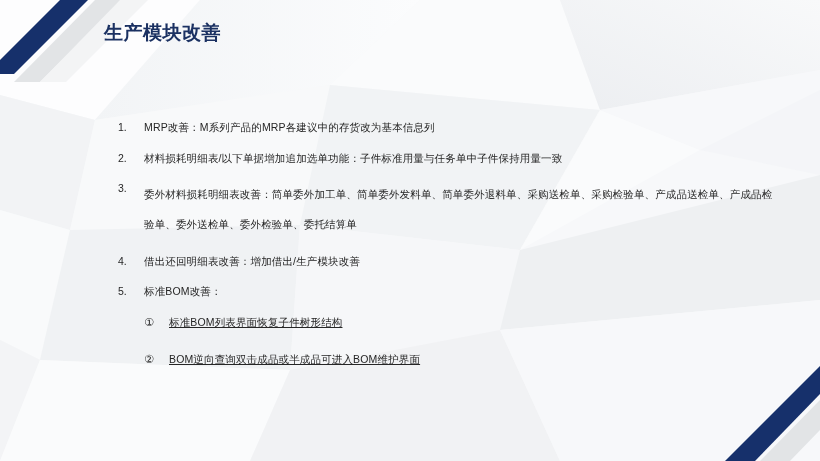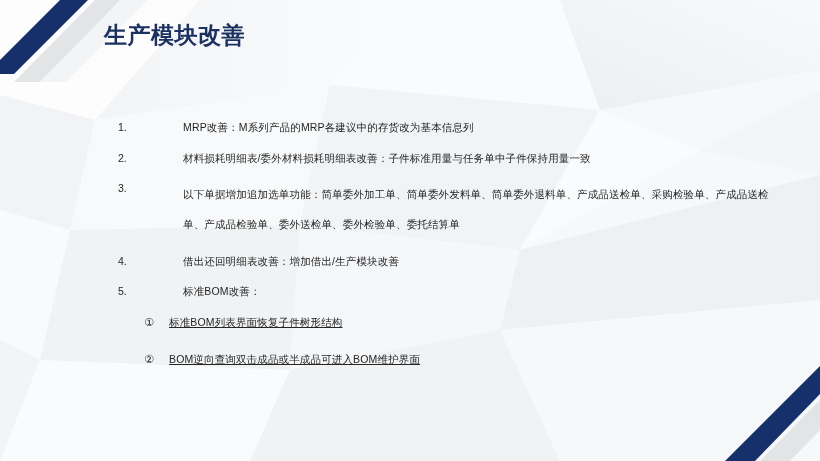--- a/index.html
+++ b/index.html
@@ -36,21 +36,21 @@
     width: 100%;
     height: 100%;
     pointer-events: none;
   }
 
   
   .title {
     position: absolute;
     left: 104px;
     top: 22px;
-    font-size: 23px;
+    font-size: 19px;
     font-weight: bold;
     color: #1b3162;
     letter-spacing: 0.5px;
     line-height: 1.2;
     white-space: nowrap;
   }
 
   
   .body-list {
     position: absolute;
@@ -76,21 +76,20 @@
     font-size: 10.5px;
     line-height: 18px;
   }
 
   .li .text {
     flex: 1 1 auto;
     color: #262626;
     font-size: 10.5px;
     line-height: 30px;
     letter-spacing: 0.15px;
-    margin-left: 39px;
   }
 
   .li.tight .text {
     line-height: 18px;
   }
 
   
   .sublist {
     margin-top: 12px;
     margin-left: 26px;
@@ -175,26 +174,26 @@
 
   <div class="body-list">
 
     <div class="li tight">
       <span class="marker">1.</span>
       <span class="text">MRP改善：M系列产品的MRP各建议中的存货改为基本信息列</span>
     </div>
 
     <div class="li tight">
       <span class="marker">2.</span>
-      <span class="text">材料损耗明细表/委外材料损耗明细表改善：子件标准用量与任务单中子件保持用量一致</span>
+      <span class="text">材料损耗明细表/以下单据增加追加选单功能：子件标准用量与任务单中子件保持用量一致</span>
     </div>
 
     <div class="li">
       <span class="marker">3.</span>
-      <span class="text">以下单据增加追加选单功能：简单委外加工单、简单委外发料单、简单委外退料单、产成品送检单、采购检验单、产成品送检单、产成品检验单、委外送检单、委外检验单、委托结算单</span>
+      <span class="text">委外材料损耗明细表改善：简单委外加工单、简单委外发料单、简单委外退料单、采购送检单、采购检验单、产成品送检单、产成品检验单、委外送检单、委外检验单、委托结算单</span>
     </div>
 
     <div class="li tight" style="margin-top:9px;">
       <span class="marker">4.</span>
       <span class="text">借出还回明细表改善：增加借出/生产模块改善</span>
     </div>
 
     <div class="li tight">
       <span class="marker">5.</span>
       <span class="text">标准BOM改善：</span>

